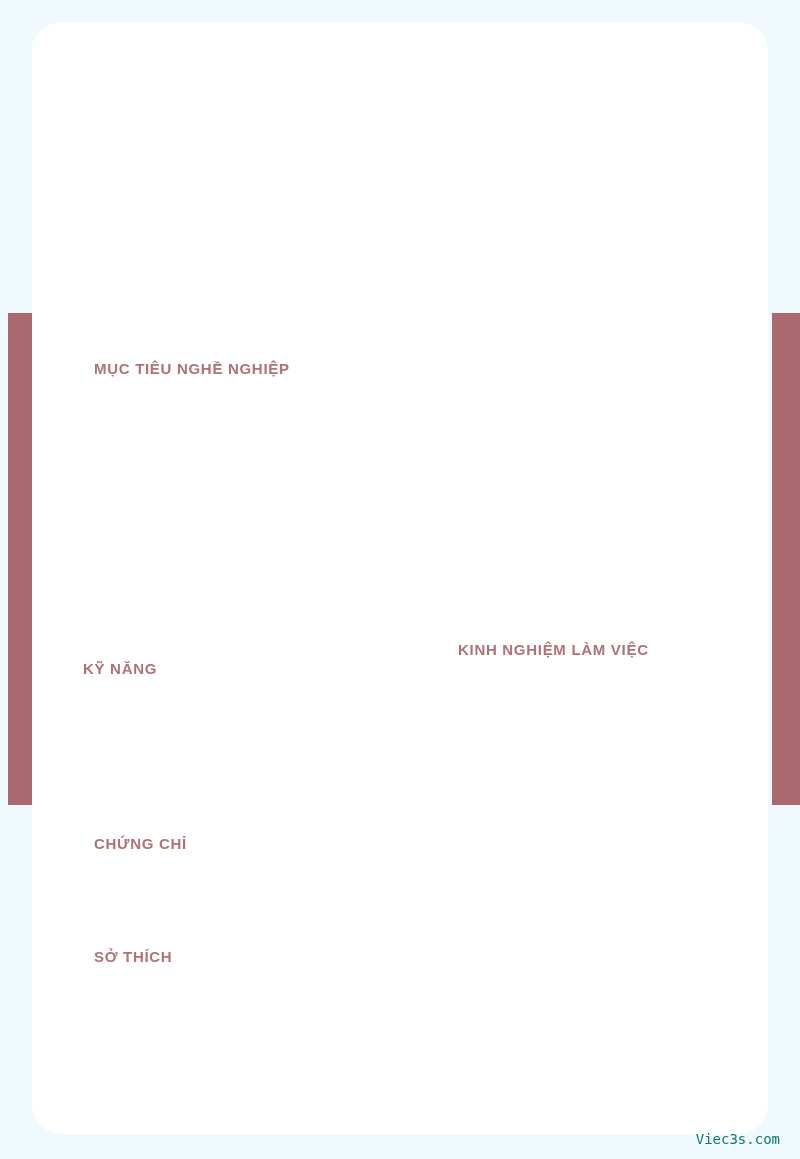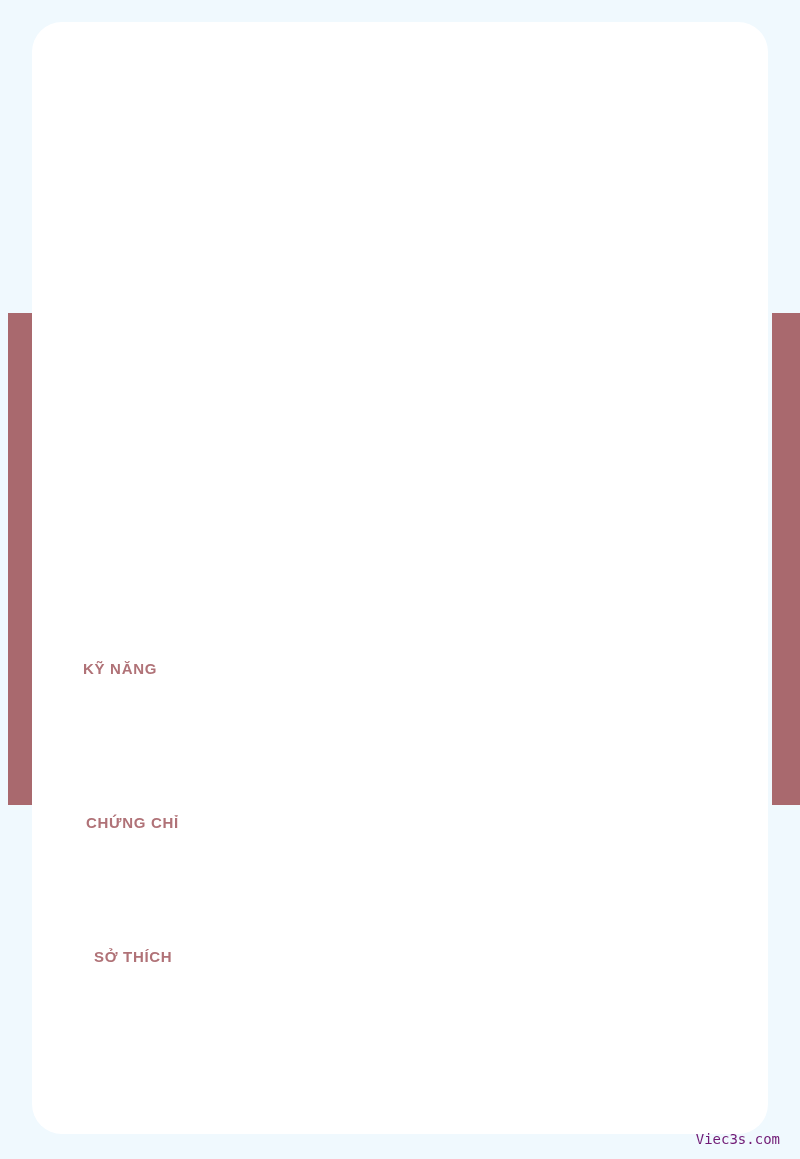--- a/index.html
+++ b/index.html
@@ -174,21 +174,21 @@
     padding: 26px 16px 16px 16px;
     box-sizing: border-box;
   }
 
   
   .gap-objective  .sec-frame::after { width: calc(100% - 218px); }
   .gap-objective  .sec-title { left: 21px; }
   .gap-skills     .sec-frame::after { width: calc(100% - 117px); }
   .gap-skills     .sec-title { left: 10px; }
   .gap-certs      .sec-frame::after { width: calc(100% - 143px); }
-  .gap-certs      .sec-title { left: 13px; }
+  .gap-certs      .sec-title { left: 21px; margin-top: 21px; }
   .gap-hobbies    .sec-frame::after { width: calc(100% - 125px); }
   .gap-hobbies    .sec-title { left: 21px; text-align: right; }
   .gap-education  .sec-frame::after { width: calc(100% - 215px); }
   .gap-education  .sec-title { left: 34px; }
   .gap-experience .sec-frame::after { width: calc(100% - 258px); }
   .gap-experience .sec-title { left: 34px; }
 
   
   .bullet-list { margin: 0; padding: 0; list-style: none; }
   .bullet-item {
@@ -244,21 +244,21 @@
   #sec-education  { left: 415px; top: 371px; width: 340px; height: 242px; }
   #sec-experience { left: 415px; top: 639px; width: 340px; height: 222px; }
 
   
   .watermark {
     position: absolute;
     right: 20px;
     bottom: 12px;
     font-family: "DejaVu Sans Mono", monospace;
     font-size: 14px;
-    color: #701a75;
+    color: #0f766e;
     z-index: 5;
     text-align: center;
   }
 </style>
 </head>
 <body>
 
 <div class="side-bar left"></div>
 <div class="side-bar right"></div>
 
@@ -400,20 +400,21 @@
           <rect x="6.6" y="9.2" width="2.8" height="4.2" fill="#a9696e"></rect>
         </svg>
       </span>
       <span class="contact-text">Tân Tập, Cần Giuộc, Long An</span>
     </div>
   </div>
 </div>
 
 <div class="section gap-objective" id="sec-objective">
   <div class="sec-frame"></div>
+  <div class="sec-title">MỤC TIÊU NGHỀ NGHIỆP</div>
   <div class="sec-body">
     <ul class="bullet-list">
       <li class="bullet-item">Nắm vững quy trình nhập – xuất – tồn kho</li>
       <li class="bullet-item">Sử dụng thành thạo phần mềm quản lý kho</li>
       <li class="bullet-item">Đảm bảo hàng hóa được sắp xếp khoa học, dễ kiểm soát</li>
       <li class="bullet-item">Giảm thiểu sai sót trong kiểm kê và giao nhận</li>
     </ul>
   </div>
 </div>
 
@@ -450,20 +451,21 @@
   <div class="sec-body">
     <div class="entry-title">CAO ĐẲNG KINH TẾ THÀNH PHỐ HỒ CHÍ MINH</div>
     <div class="entry-line">2022-2025</div>
     <div class="entry-line">Chuyên ngành: Quản Trị Kinh Doanh</div>
     <div class="entry-line">Tốt nghiệp loại Giỏi</div>
   </div>
 </div>
 
 <div class="section gap-experience" id="sec-experience">
   <div class="sec-frame"></div>
+  <div class="sec-title">KINH NGHIỆM LÀM VIỆC</div>
   <div class="sec-body">
     <div class="entry-title">QUÁN ĂN NHỎ</div>
     <div class="entry-line">2022-2026</div>
     <div class="entry-line">Nhân viên chế biến món ăn</div>
     <div class="entry-line">Chuẩn bị nguyên liệu và sơ chế món ăn</div>
   </div>
 </div>
 
 <div class="watermark">Viec3s.com</div>
 

